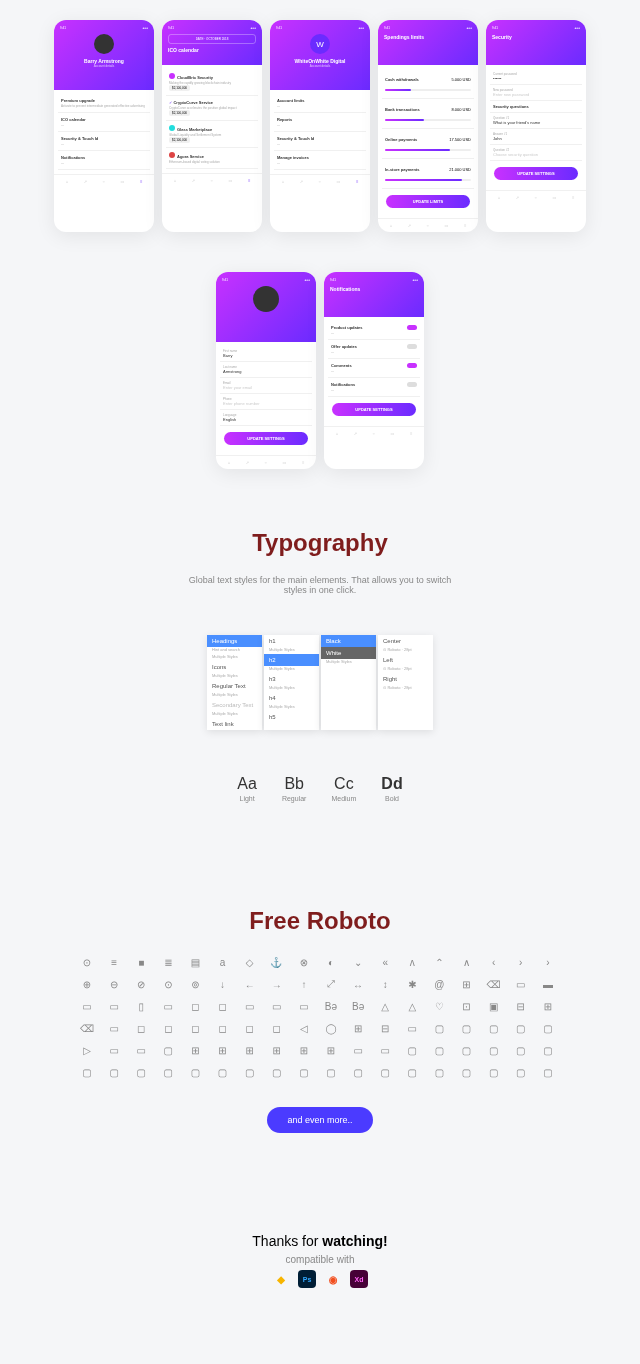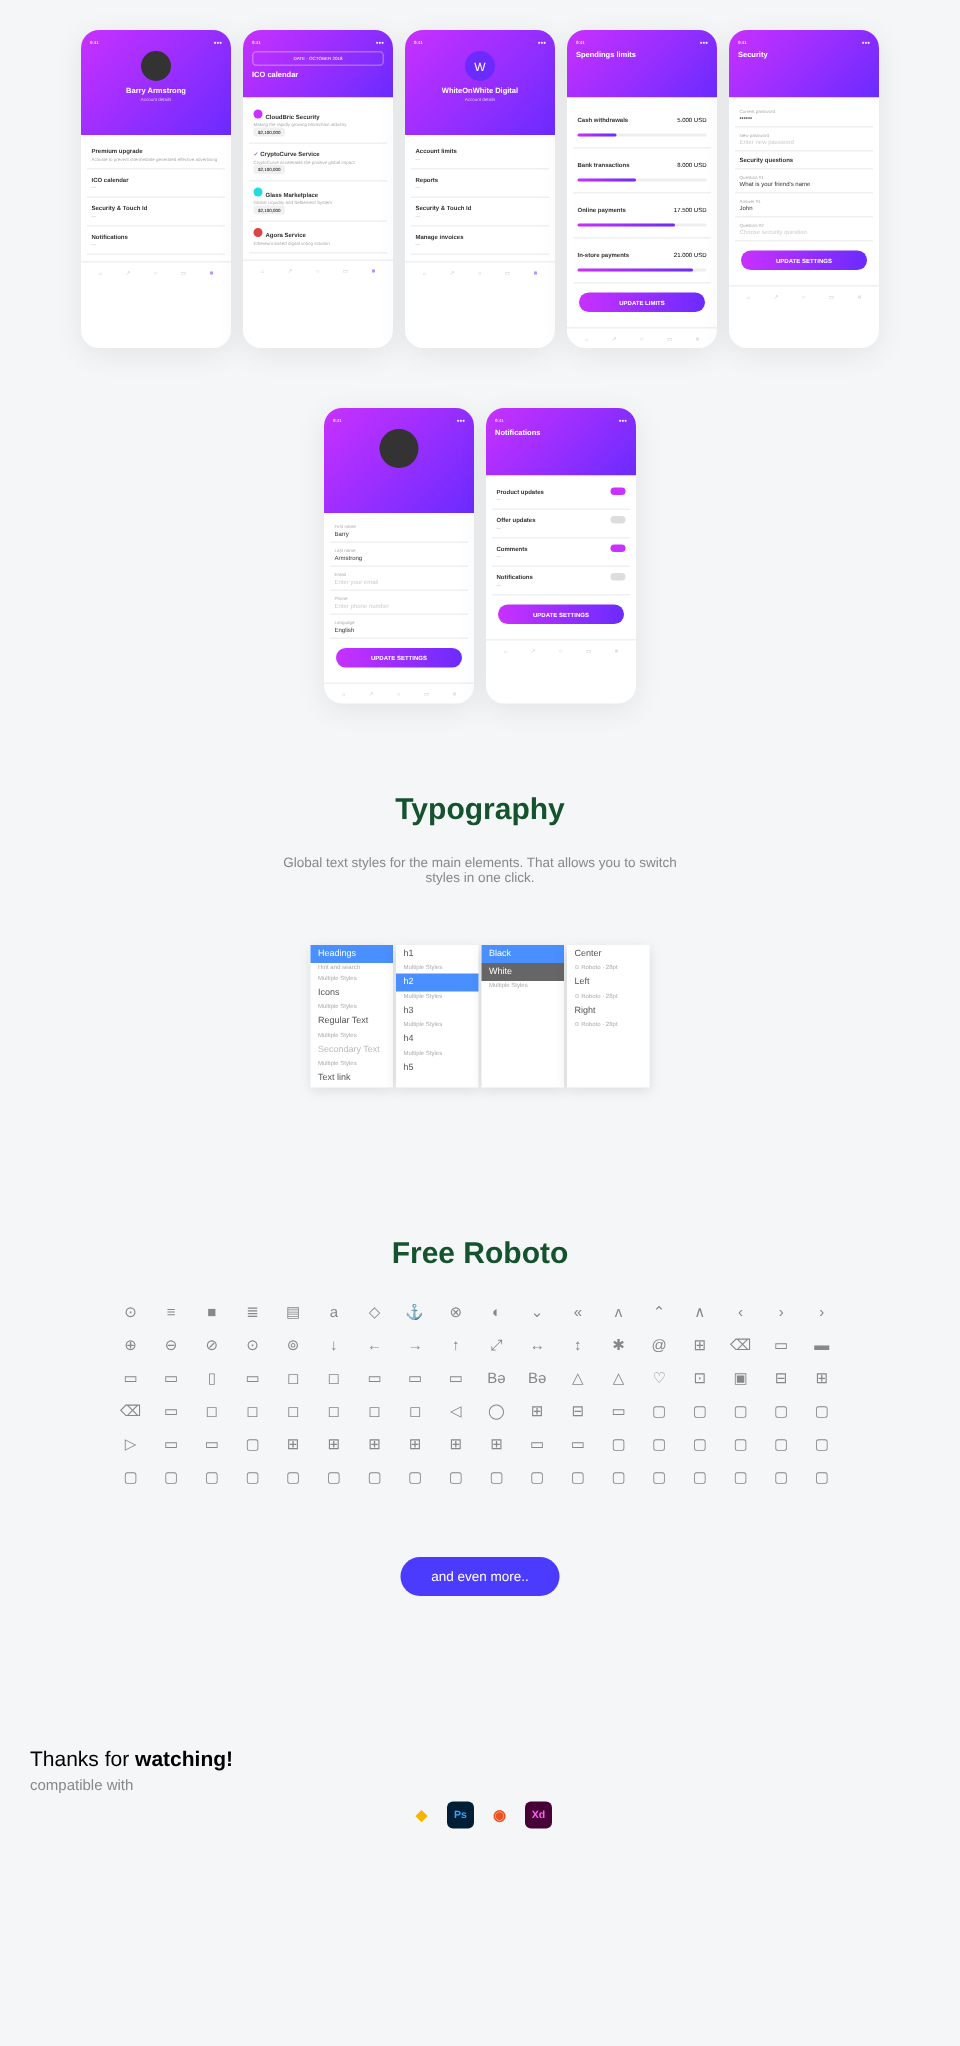--- a/index.html
+++ b/index.html
@@ -21,40 +21,40 @@
 .slider-row{display:flex;justify-content:space-between;align-items:center;padding:4px 0}
 .slider-track{flex:1;height:2px;background:#eee;border-radius:1px;margin:3px 0;position:relative}
 .slider-fill{height:100%;background:linear-gradient(90deg,#c831ff,#6b2bff);border-radius:1px}
 .btn-primary{background:linear-gradient(90deg,#c831ff,#6b2bff);color:#fff;padding:4px;border-radius:10px;font-size:4px;font-weight:600;text-align:center;margin:6px 4px}
 .toggle{width:10px;height:5px;background:#c831ff;border-radius:3px;display:inline-block}
 .toggle.off{background:#ddd}
 .bottom-nav{display:flex;justify-content:space-around;padding:4px;border-top:1px solid #f0f0f0;font-size:4px;color:#ccc}
 .icon-dot{width:6px;height:6px;border-radius:50%;background:#c831ff;display:inline-block;margin-right:2px}
 .icon-dot.teal{background:#2dd}
 .icon-dot.red{background:#d44}
-h2{font-size:20px;font-weight:700;color:#14532d;margin-bottom:8px}
+h2{font-size:24px;font-weight:700;color:#7f1d1d;margin-bottom:8px}
 .subtitle{font-size:9px;color:#888;max-width:280px;margin:18px auto 20px}
 .typo-menu{display:inline-flex;gap:2px;font-size:6px;text-align:left;margin:20px 0}
 .menu-col{background:#fff;box-shadow:0 2px 8px rgba(0,0,0,0.1);min-width:55px}
 .menu-item{padding:3px 5px;color:#555}
 .menu-item.active{background:#4a8fff;color:#fff}
 .menu-item.sel{background:#666;color:#fff}
 .menu-sub{font-size:4px;color:#aaa;padding:0 5px 2px}
 .weights{display:flex;justify-content:center;gap:25px;margin:25px 0}
 .weight-item{text-align:center}
 .weight-big{font-size:16px;color:#333}
 .weight-big.light{font-weight:300}
 .weight-big.reg{font-weight:400}
 .weight-big.med{font-weight:500}
 .weight-big.bold{font-weight:700}
 .weight-label{font-size:7px;color:#888;margin-top:2px}
 .icon-grid{display:grid;grid-template-columns:repeat(18,1fr);gap:8px;max-width:480px;margin:20px auto;font-size:10px;color:#888}
 .icon-cell{width:14px;height:14px;display:flex;align-items:center;justify-content:center}
-.btn-more{background:#4b3bff;color:#fff;padding:8px 20px;border-radius:16px;font-size:9px;font-weight:500;display:inline-block;margin-top:26px}
-.footer{padding:60px 20px;}
+.btn-more{background:#4b3bff;color:#fff;padding:8px 20px;border-radius:16px;font-size:9px;font-weight:500;display:inline-block;margin-top:8px}
+.footer{padding:60px 20px;text-align:center}
 .footer h3{font-size:14px;font-weight:400}
 .footer h3 b{font-weight:700}
 .compat{font-size:10px;color:#888;margin:5px 0}
 .tool-icons{display:flex;justify-content:center;gap:8px}
 .tool-icon{width:18px;height:18px;border-radius:4px;display:flex;align-items:center;justify-content:center;font-size:10px;color:#fff;font-weight:700}
 .input-row{padding:3px;border-bottom:1px solid #f0f0f0;text-align:left}
 .input-label{font-size:3px;color:#aaa}
 .input-val{font-size:4px;color:#333}
 </style>
 </head>
@@ -385,20 +385,38 @@
     <div class="menu-col">
       <div class="menu-item">Center</div>
         <div class="menu-sub">⊙ Roboto · 28pt</div>
       <div class="menu-item">Left</div>
         <div class="menu-sub">⊙ Roboto · 28pt</div>
       <div class="menu-item">Right</div>
         <div class="menu-sub">⊙ Roboto · 28pt</div>
     </div>
   </div>
 
+  <div class="weights">
+    <div class="weight-item">
+        <div class="weight-big light">Aa</div>
+        <div class="weight-label">Light</div>
+      </div>
+    <div class="weight-item">
+        <div class="weight-big reg">Bb</div>
+        <div class="weight-label">Regular</div>
+      </div>
+    <div class="weight-item">
+        <div class="weight-big med">Cc</div>
+        <div class="weight-label">Medium</div>
+      </div>
+    <div class="weight-item">
+        <div class="weight-big bold">Dd</div>
+        <div class="weight-label">Bold</div>
+      </div>
+  </div>
 </div>
 
 <div class="section">
   <h2>Free Roboto</h2>
   <div class="icon-grid" id="icon-grid">
       <div class="icon-cell">⊙</div>
       <div class="icon-cell">≡</div>
       <div class="icon-cell">■</div>
       <div class="icon-cell">≣</div>
       <div class="icon-cell">▤</div>

